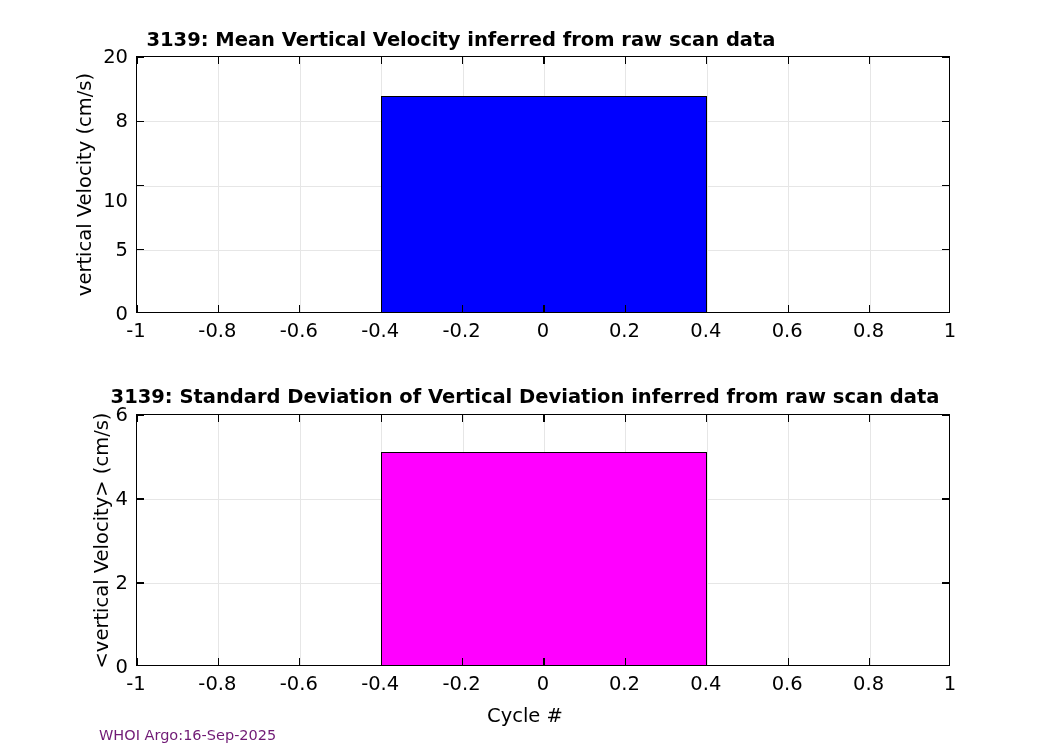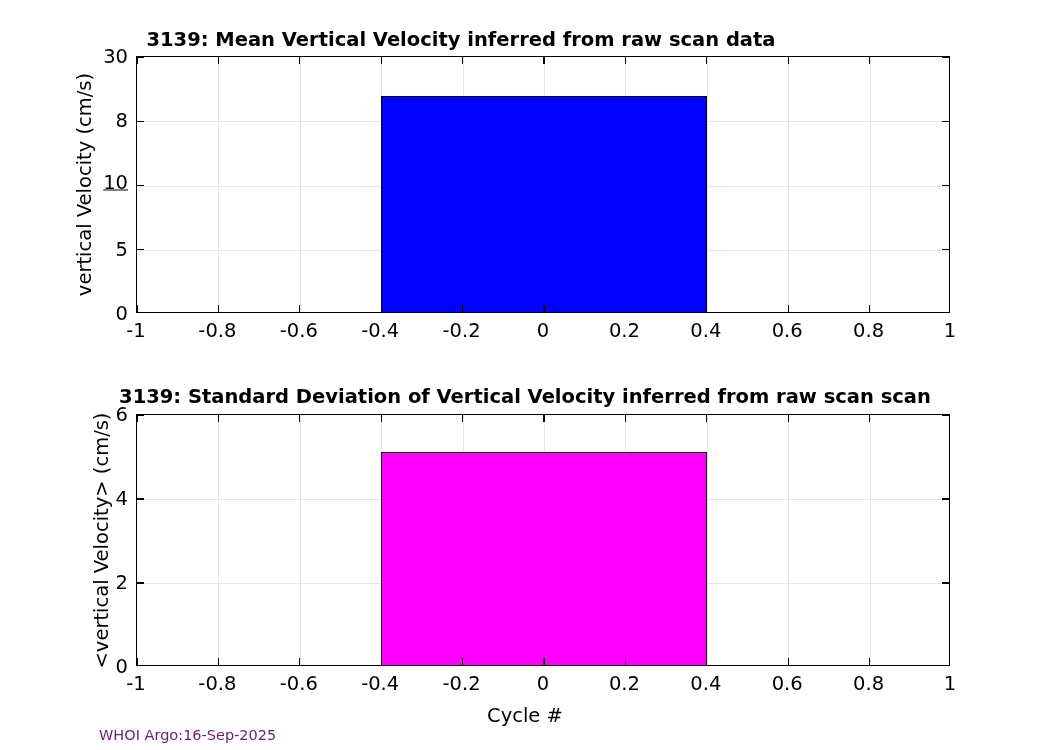--- a/index.html
+++ b/index.html
@@ -175,21 +175,21 @@
       <div class="tick-y left" style="top: 192.1px;"></div>
       <div class="tick-y right" style="top: 192.1px;"></div>
       <div class="tick-y left" style="top: 127.8px;"></div>
       <div class="tick-y right" style="top: 127.8px;"></div>
       <div class="tick-y left" style="top: 63.5px;"></div>
       <div class="tick-y right" style="top: 63.5px;"></div>
       <div class="tick-y left" style="top: -0.7px;"></div>
       <div class="tick-y right" style="top: -0.7px;"></div>
     </div>
 
-  <div class="plot-title" id="title-2">3139: Standard Deviation of Vertical Velocity inferred from raw scan scan</div>
+  <div class="plot-title" id="title-2">3139: Standard Deviation of Vertical Deviation inferred from raw scan data</div>
 
   <div class="axes" id="axes-2">
       <div class="gridline-v" style="left: 81.4px;"></div>
       <div class="gridline-v" style="left: 162.8px;"></div>
       <div class="gridline-v" style="left: 244.2px;"></div>
       <div class="gridline-v" style="left: 325.6px;"></div>
       <div class="gridline-v" style="left: 407px;"></div>
       <div class="gridline-v" style="left: 488.4px;"></div>
       <div class="gridline-v" style="left: 569.8px;"></div>
       <div class="gridline-v" style="left: 651.2px;"></div>
@@ -238,23 +238,23 @@
     <div class="ticklabel-x" style="left: 380.2px; top: 319px;">-0.4</div>
     <div class="ticklabel-x" style="left: 461.6px; top: 319px;">-0.2</div>
     <div class="ticklabel-x" style="left: 543px; top: 319px;">0</div>
     <div class="ticklabel-x" style="left: 624.4px; top: 319px;">0.2</div>
     <div class="ticklabel-x" style="left: 705.8px; top: 319px;">0.4</div>
     <div class="ticklabel-x" style="left: 787.2px; top: 319px;">0.6</div>
     <div class="ticklabel-x" style="left: 868.6px; top: 319px;">0.8</div>
     <div class="ticklabel-x" style="left: 950px; top: 319px;">1</div>
     <div class="ticklabel-y" style="left: 58px; width: 70px; top: 313px;">0</div>
     <div class="ticklabel-y" style="left: 58px; width: 70px; top: 248.8px;">5</div>
-    <div class="ticklabel-y" style="left: 58px; width: 70px; top: 182px; text-decoration: underline;">10</div>
+    <div class="ticklabel-y" style="left: 58px; width: 70px; top: 200px;">10</div>
     <div class="ticklabel-y" style="left: 58px; width: 70px; top: 120.3px;">8</div>
-    <div class="ticklabel-y" style="left: 58px; width: 70px; top: 56px;">30</div>
+    <div class="ticklabel-y" style="left: 58px; width: 70px; top: 56px;">20</div>
     <div class="ticklabel-x" style="left: 136px; top: 672px;">-1</div>
     <div class="ticklabel-x" style="left: 217.4px; top: 672px;">-0.8</div>
     <div class="ticklabel-x" style="left: 298.8px; top: 672px;">-0.6</div>
     <div class="ticklabel-x" style="left: 380.2px; top: 672px;">-0.4</div>
     <div class="ticklabel-x" style="left: 461.6px; top: 672px;">-0.2</div>
     <div class="ticklabel-x" style="left: 543px; top: 672px;">0</div>
     <div class="ticklabel-x" style="left: 624.4px; top: 672px;">0.2</div>
     <div class="ticklabel-x" style="left: 705.8px; top: 672px;">0.4</div>
     <div class="ticklabel-x" style="left: 787.2px; top: 672px;">0.6</div>
     <div class="ticklabel-x" style="left: 868.6px; top: 672px;">0.8</div>

